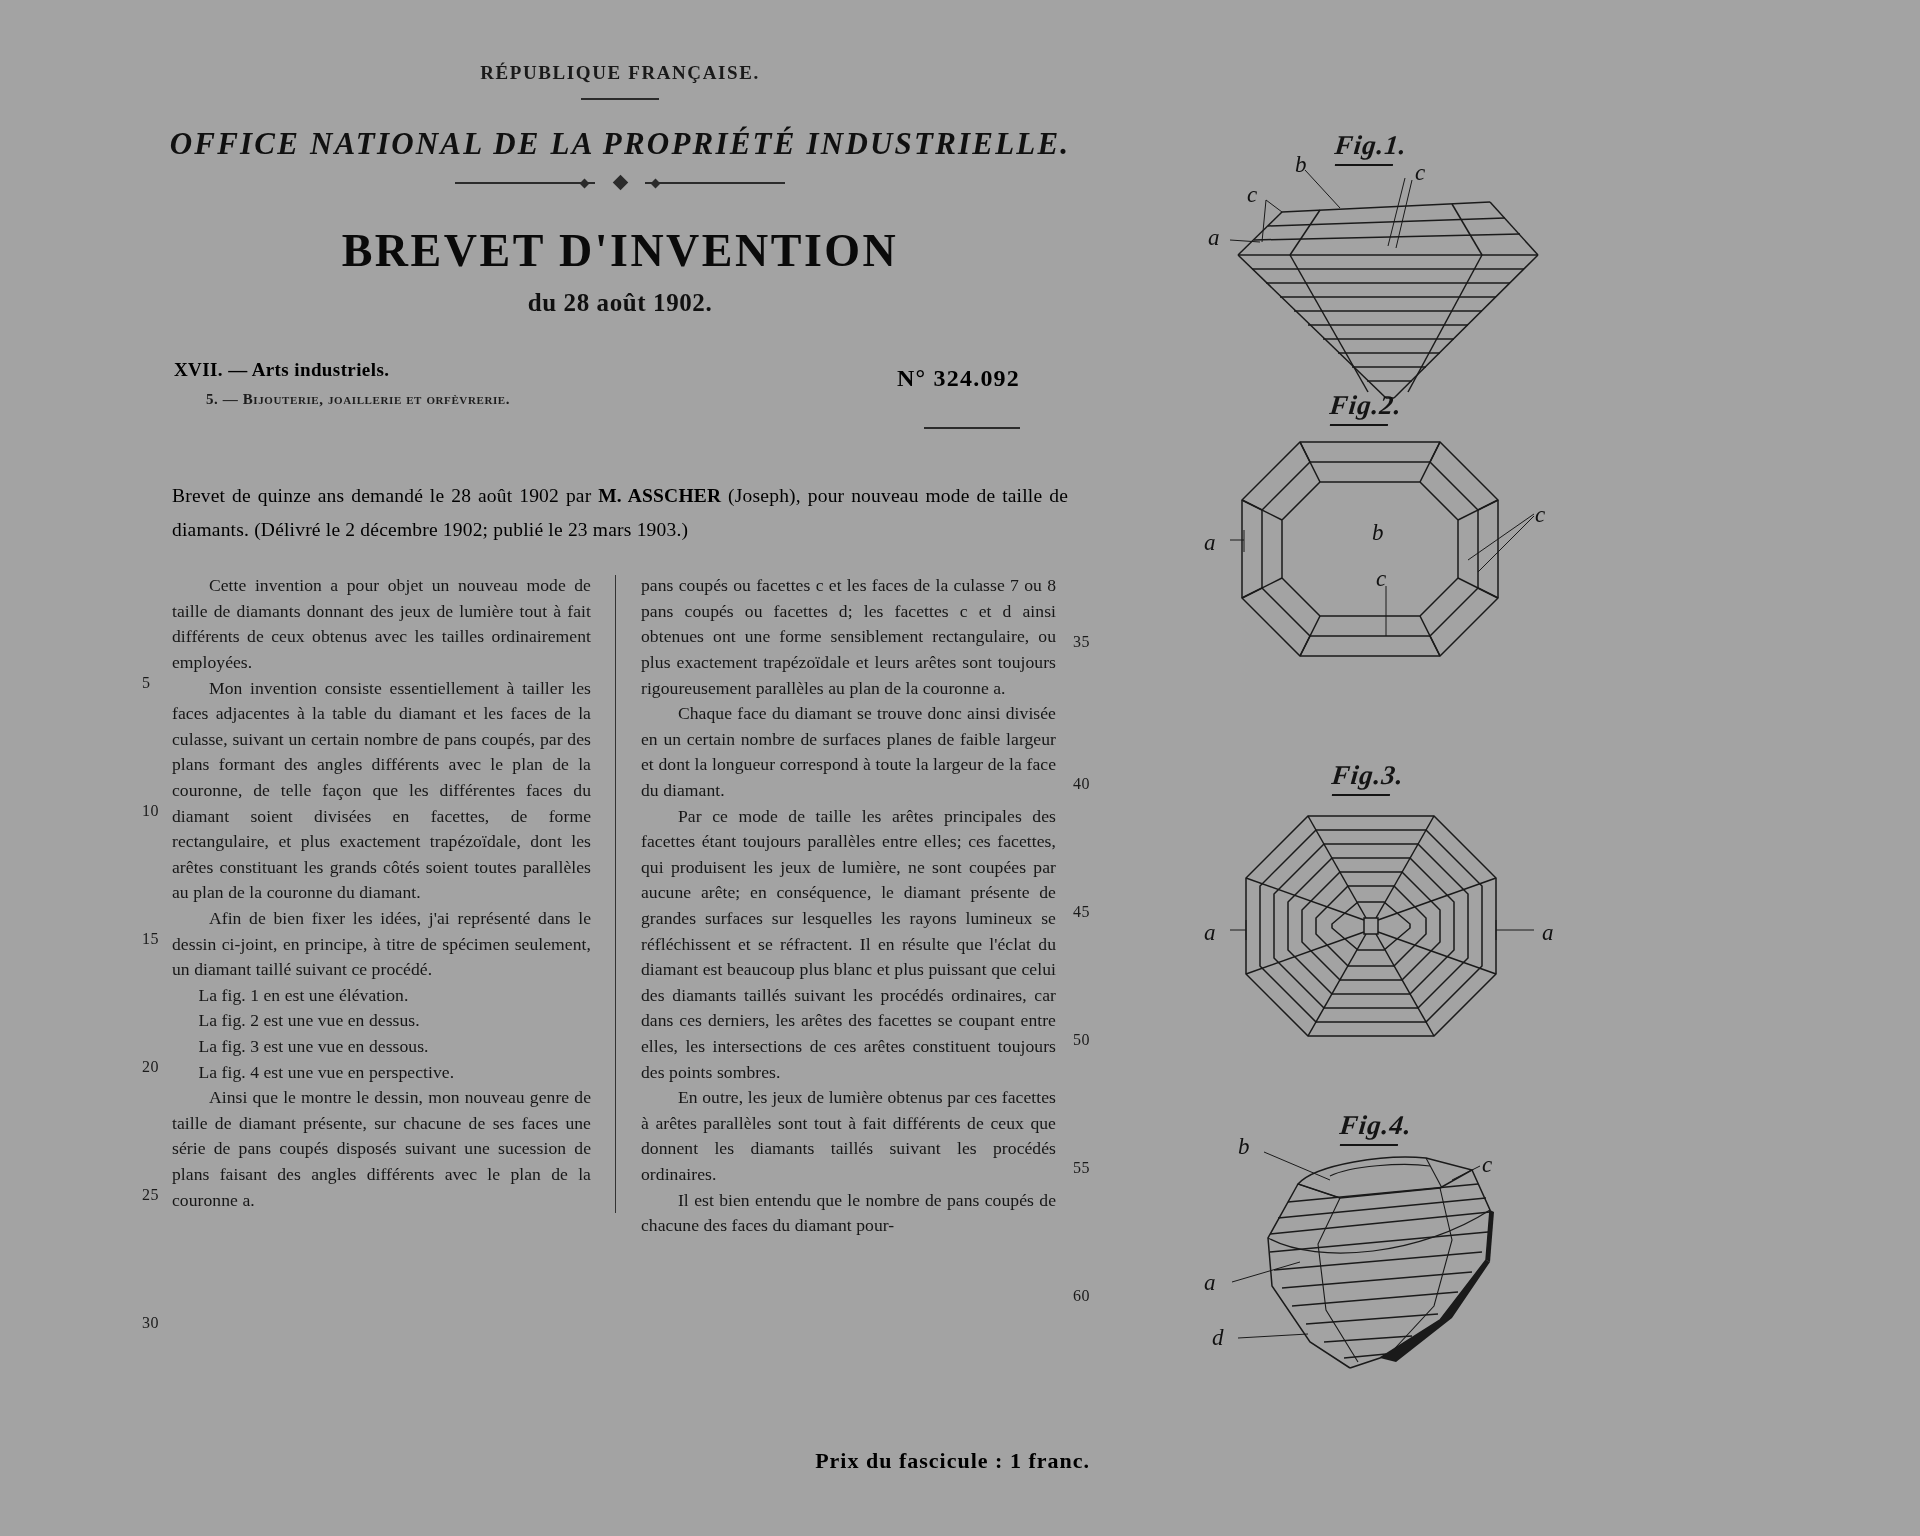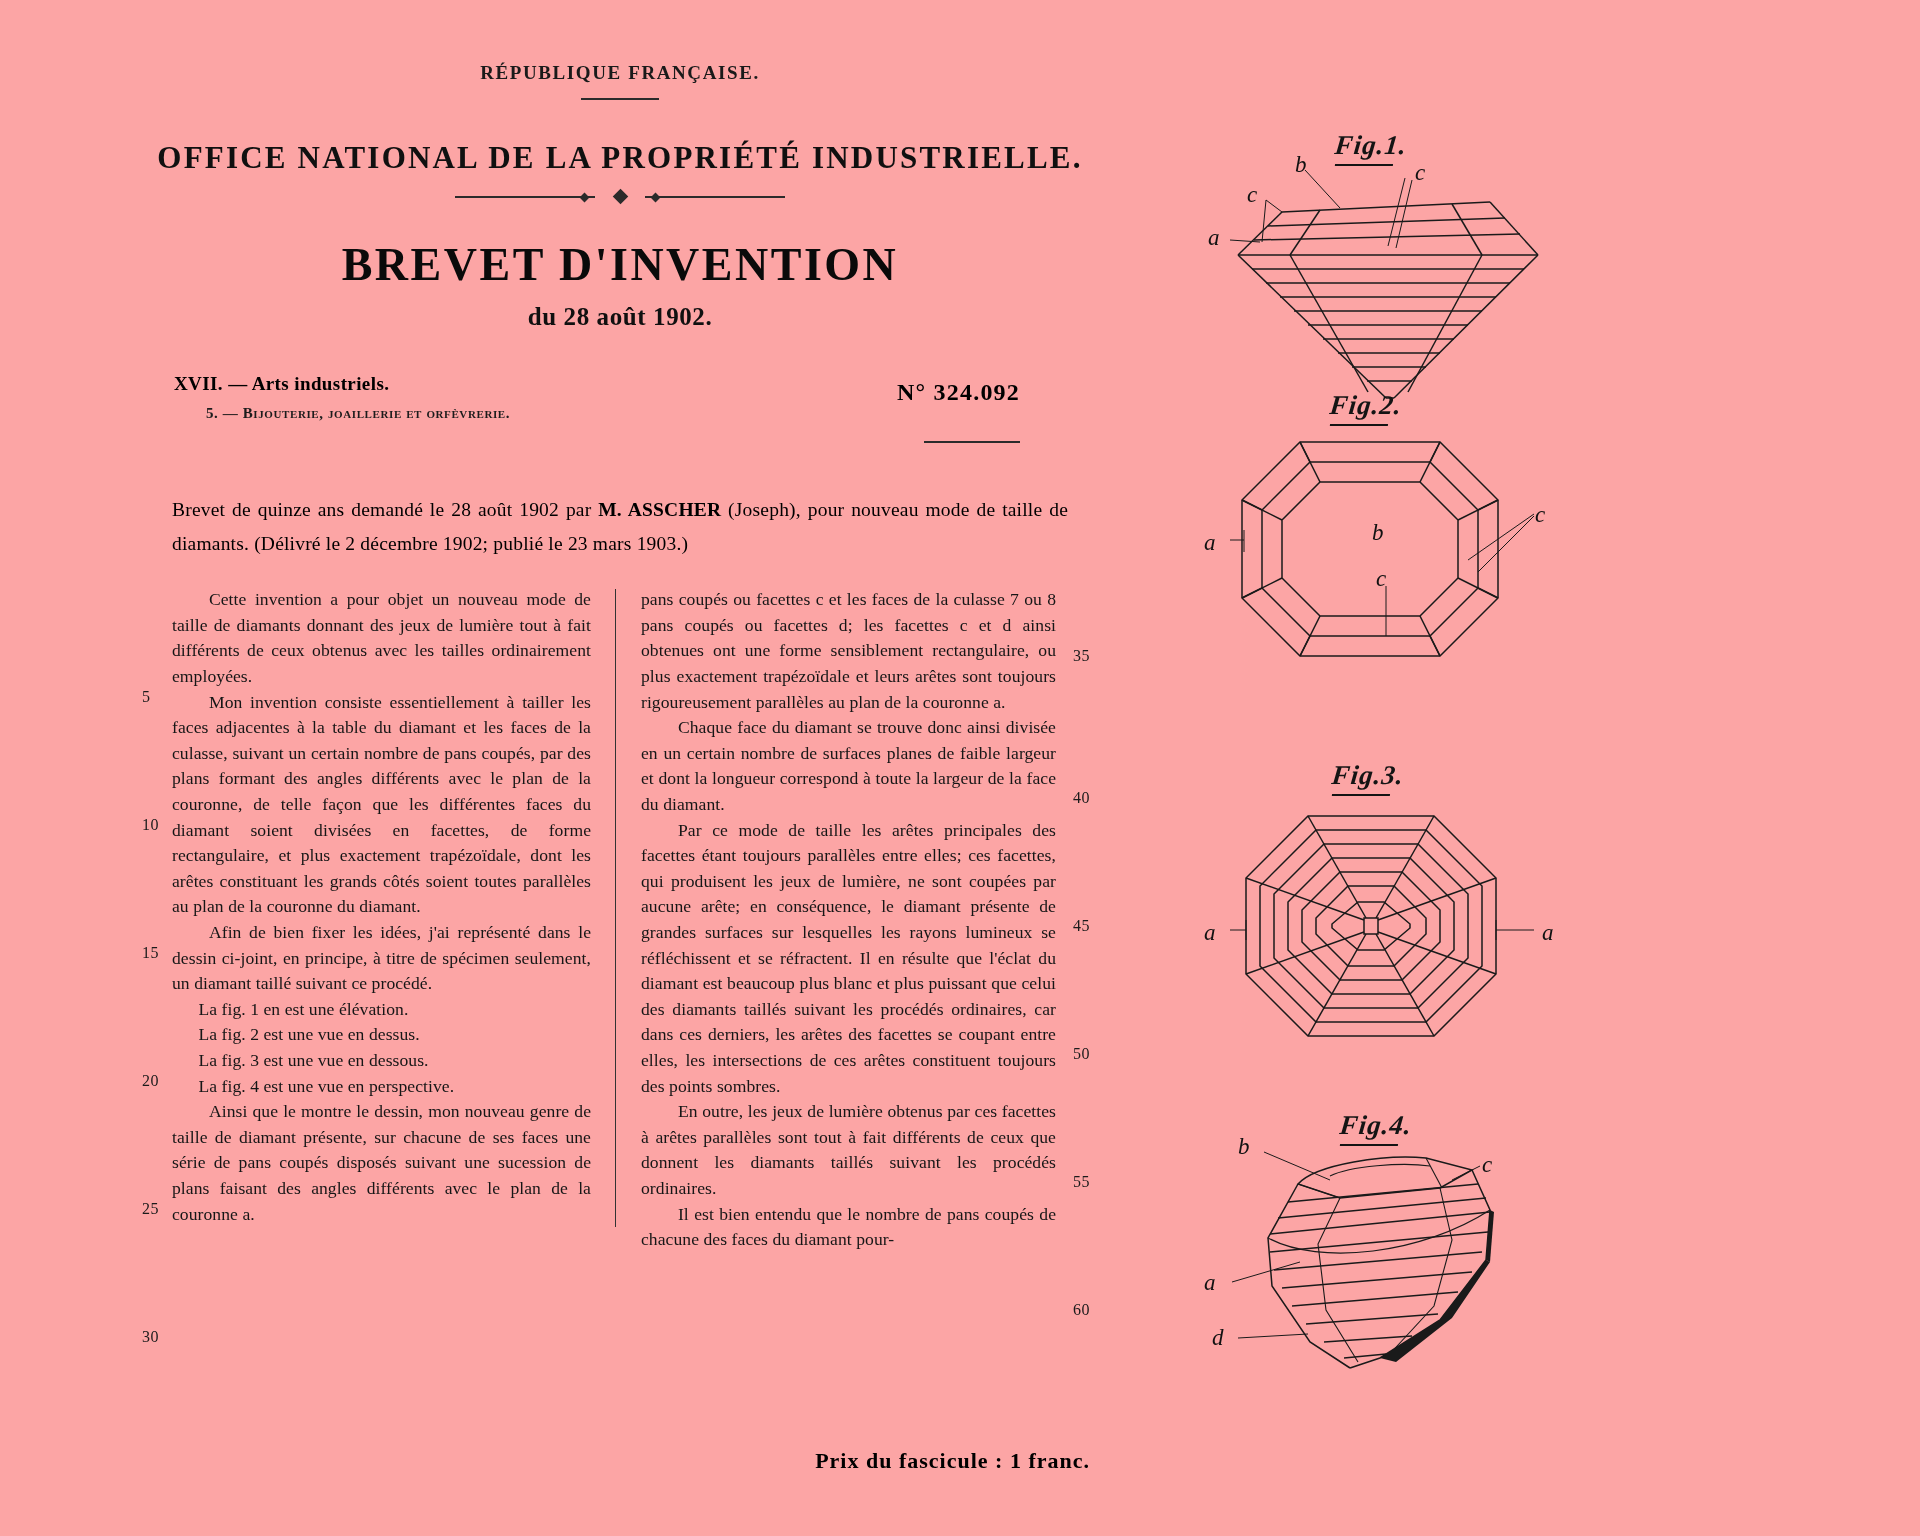--- a/index.html
+++ b/index.html
@@ -11,21 +11,21 @@
     width: 1920px;
     height: 1536px;
     font-family: "Liberation Serif", serif;
     color: #000000;
     overflow: hidden;
   }
   .page {
     position: relative;
     width: 1920px;
     height: 1536px;
-    background: #fca5a5;
+    background: #a3a3a3;
   }
 
   
   .doc {
     position: absolute;
     left: 150px;
     top: 0;
     width: 940px;
     height: 1536px;
   }
@@ -44,22 +44,23 @@
     height: 2px;
     background: #2b2b2b;
     margin: 14px auto 0 auto;
   }
 
   .office {
     text-align: center;
     font-size: 31px;
     font-weight: bold;
     letter-spacing: 2.2px;
-    margin-top: 40px;
+    margin-top: 26px;
     color: #101010;
+    font-style: italic;
   }
 
   .ornament {
     position: relative;
     width: 330px;
     height: 14px;
     margin: 14px auto 0 auto;
   }
   .ornament .bar {
     position: absolute;

